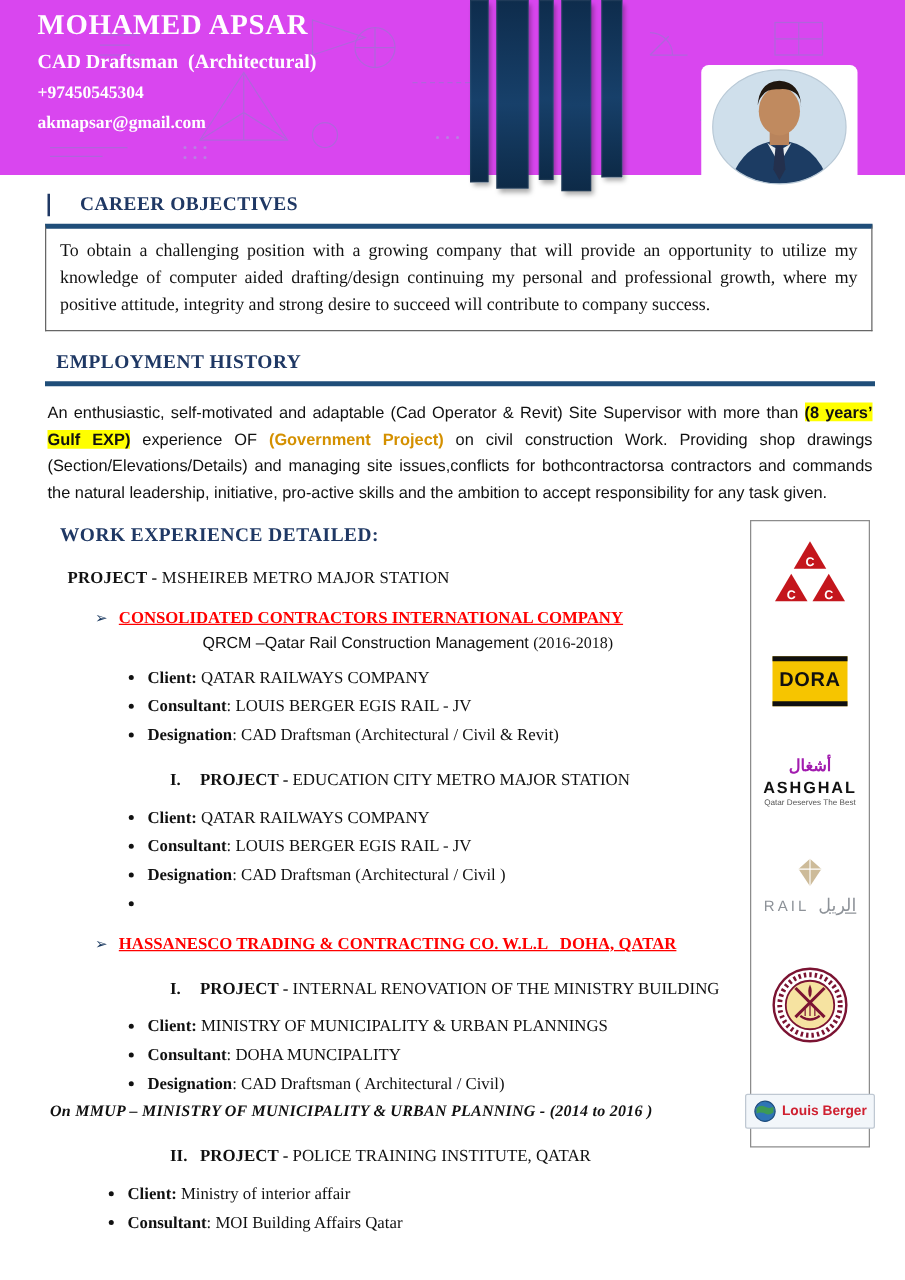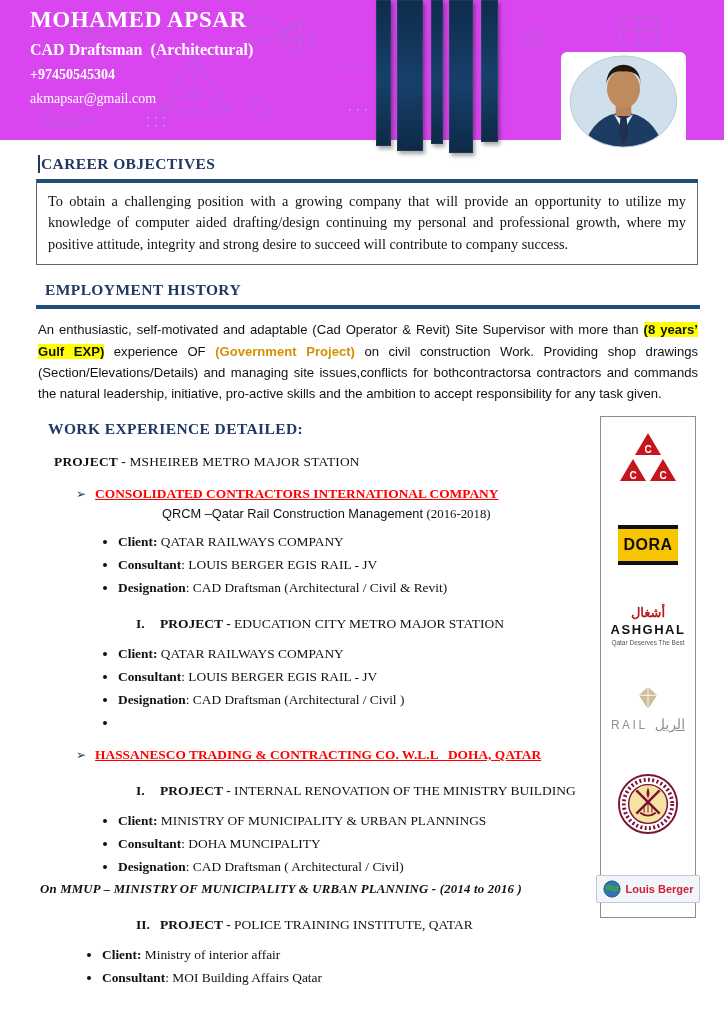--- a/index.html
+++ b/index.html
@@ -9,37 +9,37 @@
     overflow:hidden; font-family:"Liberation Serif", serif; color:#111;
   }
 
   
   .hdr { position:relative; width:724px; height:140px; background:#d946ef; color:#fff; }
   .bp { position:absolute; inset:0; width:100%; height:100%; }
   .hdr-text { position:relative; z-index:3; padding:7px 0 0 30px; }
   .name { font-size:23px; font-weight:bold; letter-spacing:.6px; }
   .job-title { font-size:16px; font-weight:bold; margin-top:8px; white-space:pre; }
   .phone { font-size:14px; font-weight:bold; margin-top:8px; }
-  .email { font-size:14px; font-weight:normal; margin-top:8px; }
+  .email { font-size:14px; font-weight:bold; margin-top:8px; }
 
   .ribbon { position:absolute; top:0; z-index:2;
     background:linear-gradient(180deg,#0e2c4c 0%, #17406a 55%, #0d2a47 100%);
     box-shadow: inset 0 0 0 1px rgba(255,255,255,.07), 2px 3px 4px rgba(0,0,0,.35); }
   .r1 { left:376px; width:15px; height:146px; }
   .r2 { left:397px; width:26px; height:151px; }
   .r3 { left:431px; width:12px; height:144px; }
   .r4 { left:449px; width:24px; height:153px; }
   .r5 { left:481px; width:17px; height:142px; }
 
   .photo-box { position:absolute; top:52px; left:561px; width:125px; height:100px;
     background:#fff; border-radius:6px; z-index:4; display:flex; align-items:center; justify-content:center; }
 
   
   .sec-head { color:#1f3864; font-weight:bold; font-size:15.5px; letter-spacing:.4px; }
-  .career-head { margin:15px 0 6px 38px; border-left:2px solid #1f3864; padding-left:1px; }
+  .career-head { margin:15px 0 6px 38px; border-left:2px solid #1f3864; padding-left:24px; }
   .career-box { margin:0 26px 0 36px; border:1px solid #666; border-top:4px solid #1f4e79;
     padding:8px 11px 9px 11px; font-size:14.3px; line-height:1.5; text-align:justify; }
   .emp-head { margin:16px 0 6px 45px; }
   .emp-rule { border-top:4px solid #1f4e79; margin:0 24px 0 36px; }
   .emp-body { margin:10px 26px 0 38px; font-family:"Liberation Sans", sans-serif;
     font-size:13.1px; line-height:1.62; text-align:justify; }
   .hl { background:#ffff00; font-weight:bold; }
   .gov { color:#d49000; font-weight:bold; }
 
   
@@ -64,21 +64,21 @@
 
   
   .logo-col { width:96px; height:502px; margin-right:28px; border:1px solid #8c8c8c; background:#fff;
     padding:14px 6px; display:flex; flex-direction:column; justify-content:space-between; align-items:center; }
   .logo { display:flex; flex-direction:column; align-items:center; }
   .ccc-c { fill:#ffffff; font-family:"Liberation Sans", sans-serif; font-size:10px; font-weight:bold; text-anchor:middle; }
   .dora { width:60px; height:40px; background:#f6c500; border-top:4px solid #101010; border-bottom:4px solid #101010;
     display:flex; align-items:center; justify-content:center; font-family:"Liberation Sans",sans-serif;
     font-weight:bold; font-size:16px; letter-spacing:.5px; color:#101010; flex-direction:row; }
   .ashghal { text-align:center; }
-  .ashghal .ar { font-size:13px; font-weight:bold; color:#b91c1c; }
+  .ashghal .ar { font-size:13px; font-weight:bold; color:#a21caf; }
   .ashghal .en { font-family:"Liberation Sans",sans-serif; font-weight:bold; font-size:13px; letter-spacing:1.5px; color:#111; margin-top:1px; }
   .ashghal .tag { font-family:"Liberation Sans",sans-serif; font-size:6.5px; color:#555; margin-top:2px; }
   .rail-row { display:flex; gap:7px; align-items:baseline; justify-content:flex-start; margin-top:6px; }
   .rail-en { font-family:"Liberation Sans",sans-serif; font-size:12px; letter-spacing:2.5px; color:#8d9298; }
   .rail-ar { font-size:14px; color:#8d9298;text-decoration:underline; }
   .lb { flex-direction:row; gap:5px; border:1px solid #bfc8d2; background:#f2f6fa; padding:4px 6px; border-radius:2px;justify-content:space-between; }
   .lb-text { color:#cf2030; font-family:"Liberation Sans",sans-serif; font-size:11px; font-weight:bold; white-space:nowrap; }
 </style>
 </head>
 <body>

